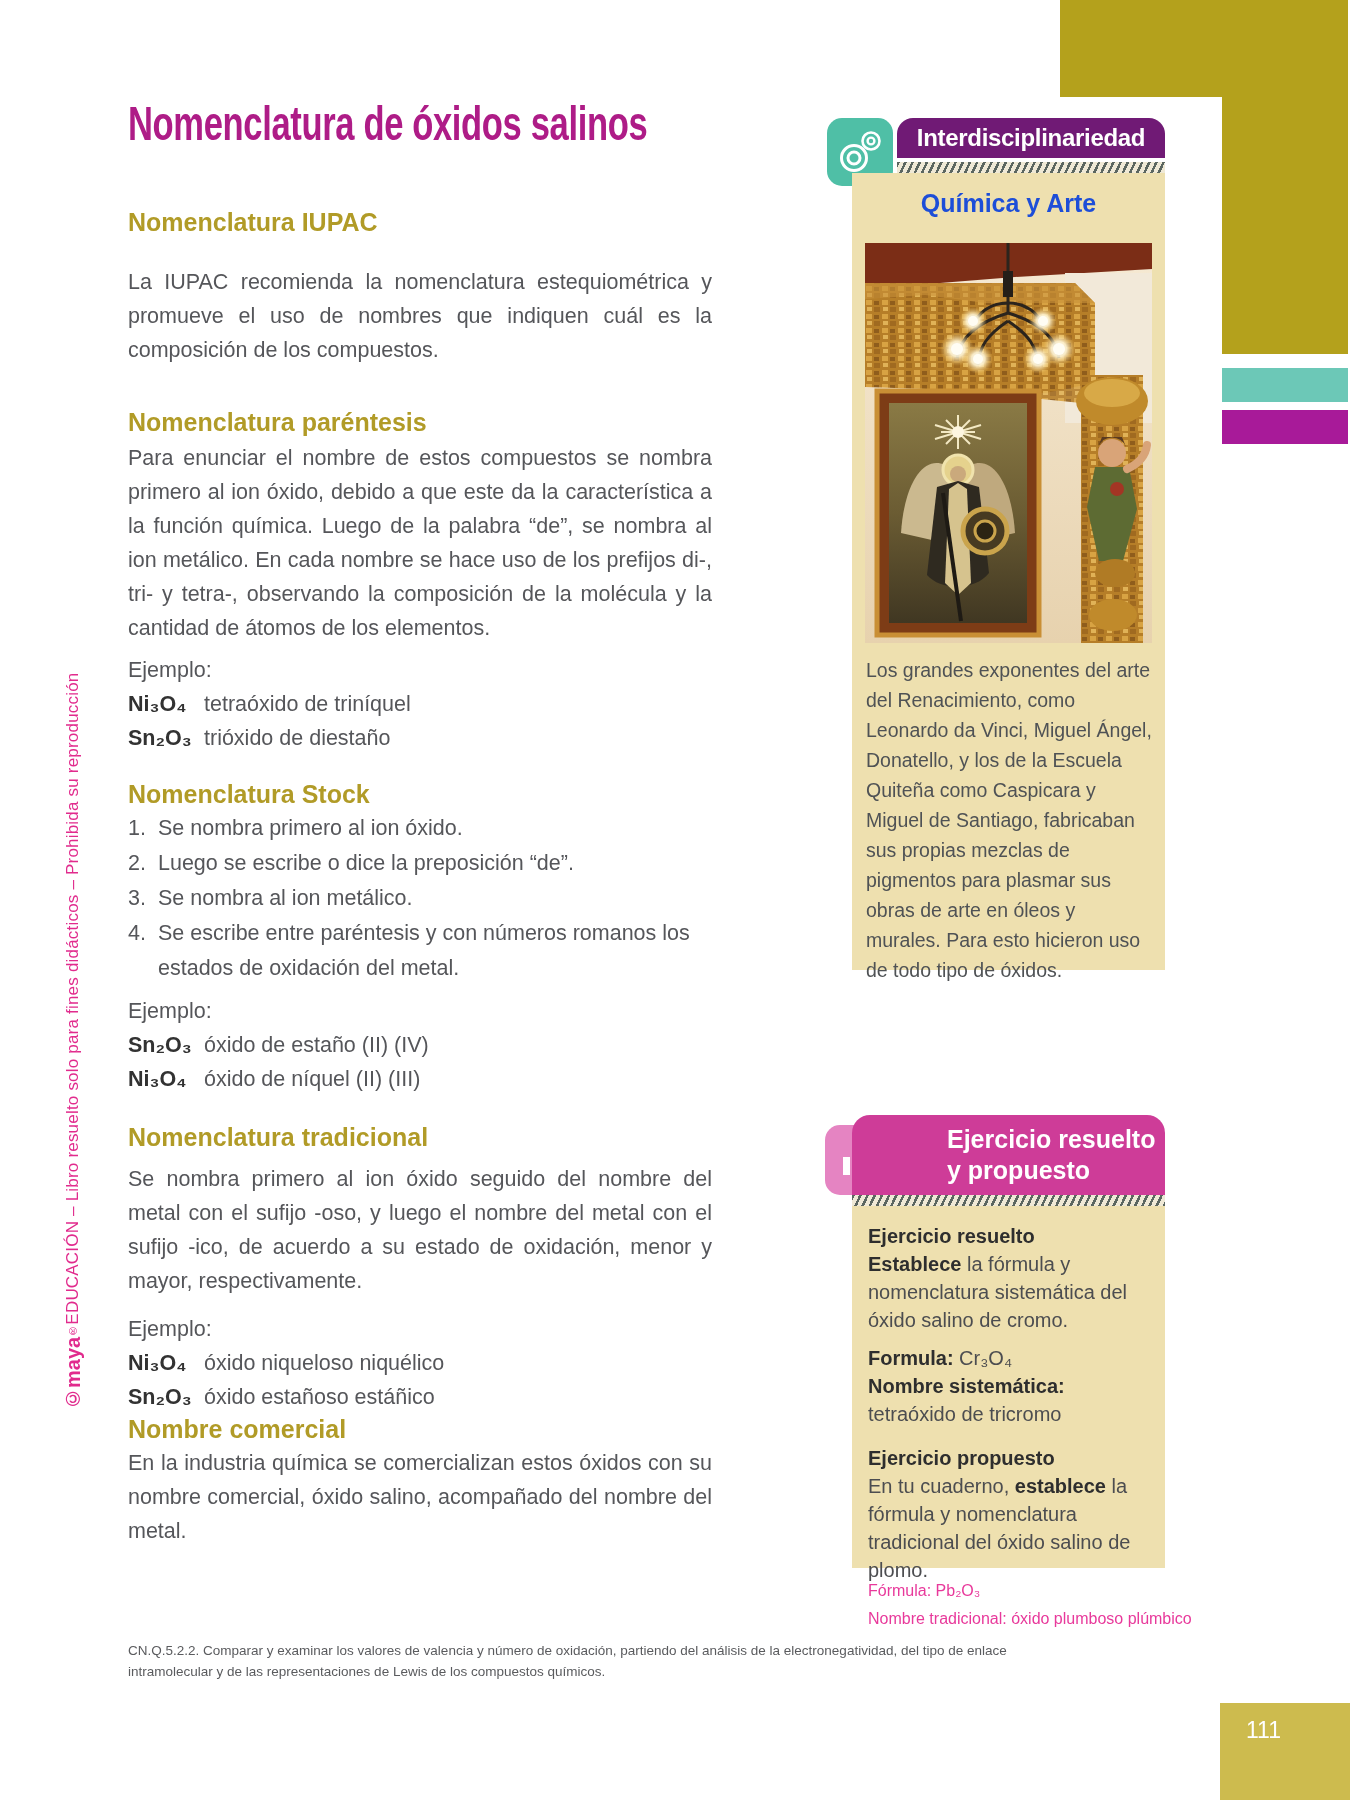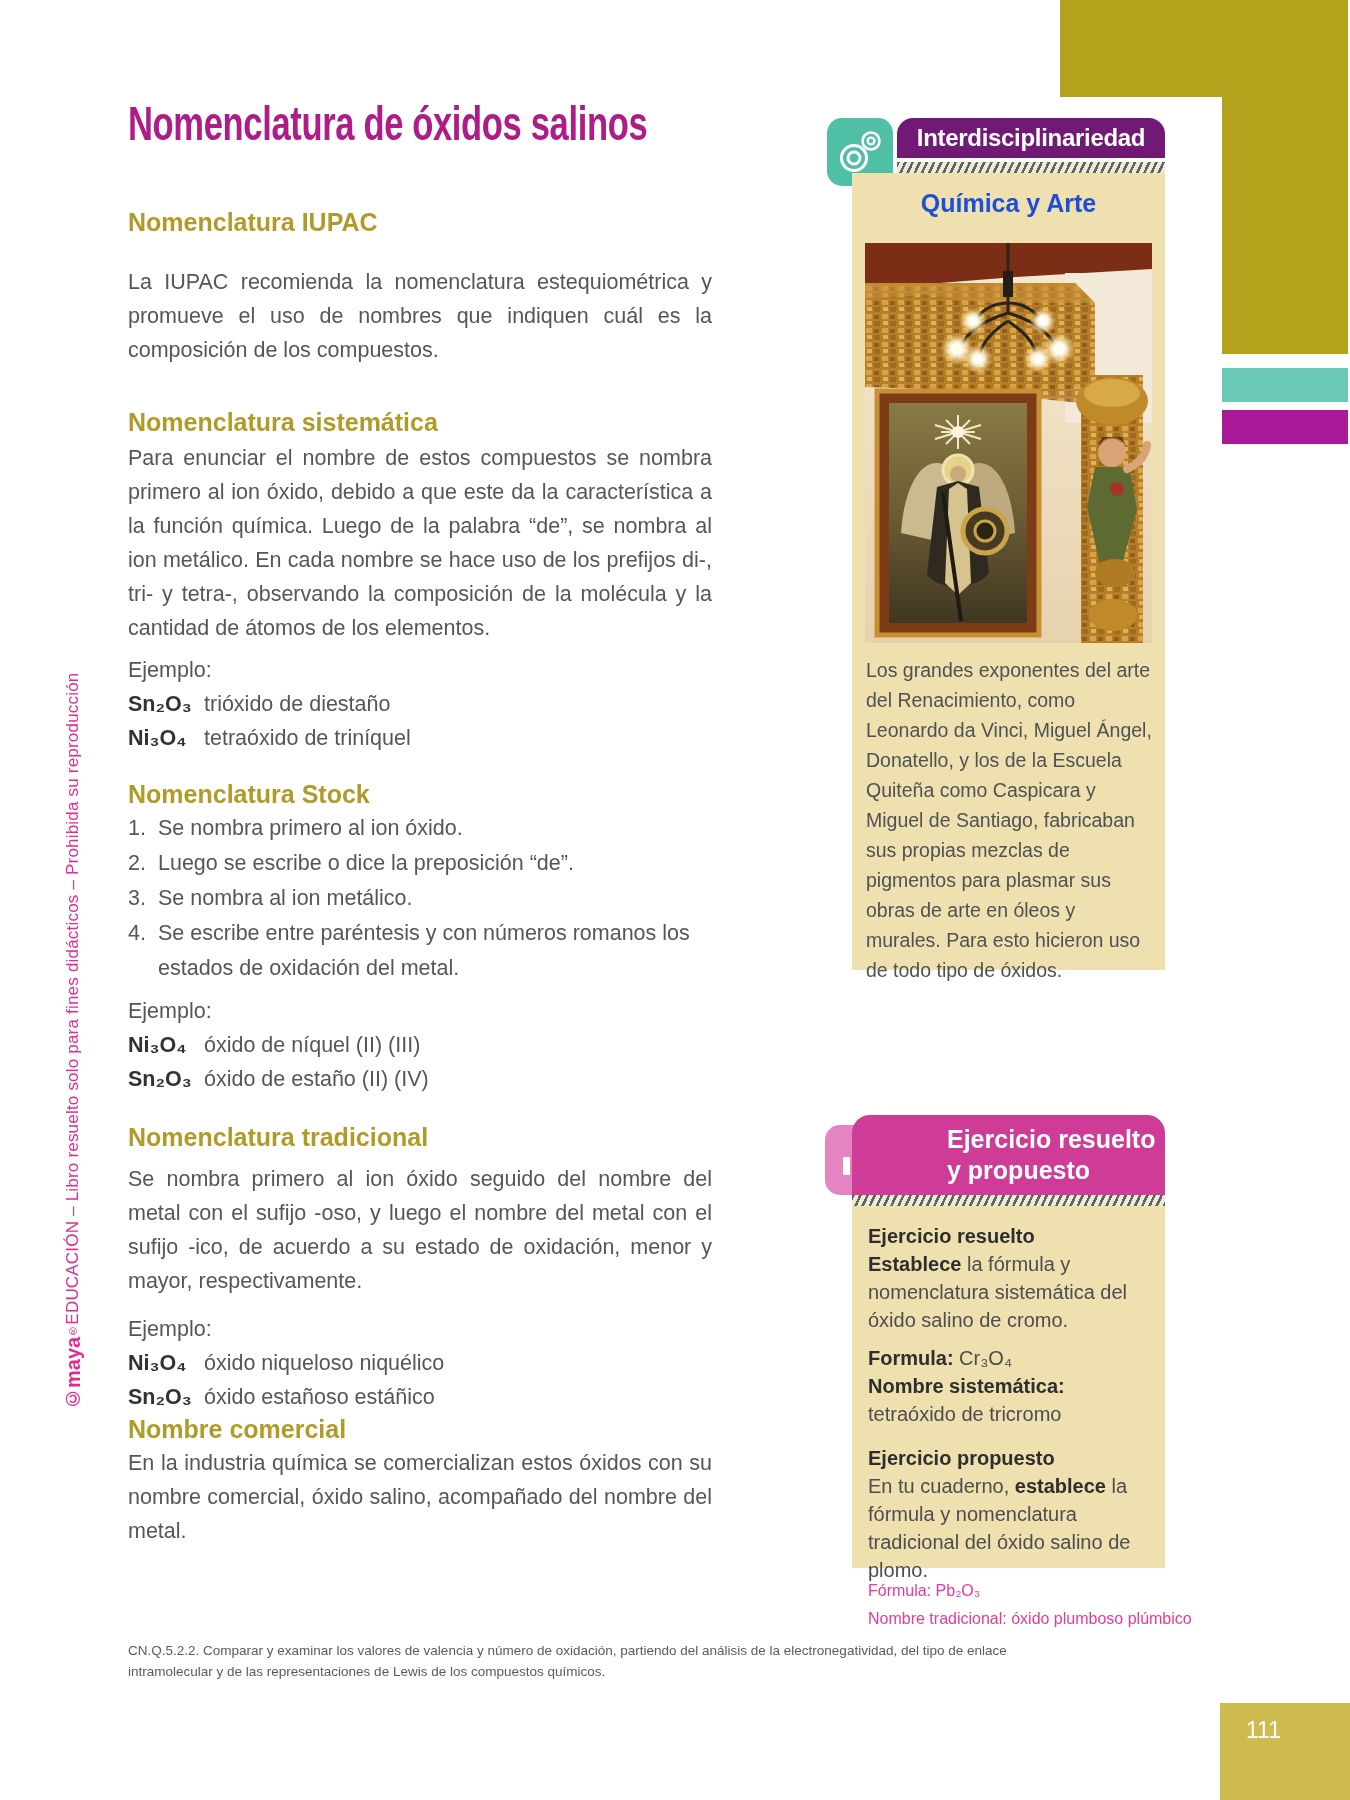--- a/index.html
+++ b/index.html
@@ -121,30 +121,30 @@
       <span class="brand">©maya</span><span class="reg">®</span><span>EDUCACIÓN – Libro resuelto solo para fines didácticos – Prohibida su reproducción</span>
     </span>
   </div>
 
   <div class="main">
     <div class="title">Nomenclatura de óxidos salinos</div>
 
     <div class="h2 iupac">Nomenclatura IUPAC</div>
     <div class="para first">La IUPAC recomienda la nomenclatura estequiométrica y promueve el uso de nombres que indiquen cuál es la composición de los compuestos.</div>
 
-    <div class="h2 sist">Nomenclatura sistemática</div>
+    <div class="h2 sist">Nomenclatura paréntesis</div>
     <div class="para" style="margin-top:4px">Para enunciar el nombre de estos compuestos se nombra primero al ion óxido, debido a que este da la característica a la función química. Luego de la palabra “de”, se nombra al ion metálico. En cada nombre se hace uso de los prefijos di-, tri- y tetra-, observando la composición de la molécula y la cantidad de átomos de los elementos.</div>
 
     <div class="example-label">Ejemplo:</div>
     <div class="ex-rows">
       <div class="ex-row">
+        <span class="formula">Ni₃O₄</span><span>tetraóxido de triníquel</span>
+      </div>
+      <div class="ex-row">
         <span class="formula">Sn₂O₃</span><span>trióxido de diestaño</span>
-      </div>
-      <div class="ex-row">
-        <span class="formula">Ni₃O₄</span><span>tetraóxido de triníquel</span>
       </div>
     </div>
 
     <div class="h2 stock">Nomenclatura Stock</div>
     <div class="olist">
       <div class="li">
         <span class="num">1.</span><span>Se nombra primero al ion óxido.</span>
       </div>
       <div class="li">
         <span class="num">2.</span><span>Luego se escribe o dice la preposición “de”.</span>
@@ -153,24 +153,24 @@
         <span class="num">3.</span><span>Se nombra al ion metálico.</span>
       </div>
       <div class="li">
         <span class="num">4.</span><span>Se escribe entre paréntesis y con números romanos los estados de oxidación del metal.</span>
       </div>
     </div>
 
     <div class="example-label">Ejemplo:</div>
     <div class="ex-rows">
       <div class="ex-row">
+        <span class="formula">Sn₂O₃</span><span>óxido de estaño (II) (IV)</span>
+      </div>
+      <div class="ex-row">
         <span class="formula">Ni₃O₄</span><span>óxido de níquel (II) (III)</span>
-      </div>
-      <div class="ex-row">
-        <span class="formula">Sn₂O₃</span><span>óxido de estaño (II) (IV)</span>
       </div>
     </div>
 
     <div class="h2 trad">Nomenclatura tradicional</div>
     <div class="para" style="margin-top:10px">Se nombra primero al ion óxido seguido del nombre del metal con el sufijo -oso, y luego el nombre del metal con el sufijo -ico, de acuerdo a su estado de oxidación, menor y mayor, respectivamente.</div>
 
     <div class="example-label m14">Ejemplo:</div>
     <div class="ex-rows">
       <div class="ex-row">
         <span class="formula">Ni₃O₄</span><span>óxido niqueloso niquélico</span>

